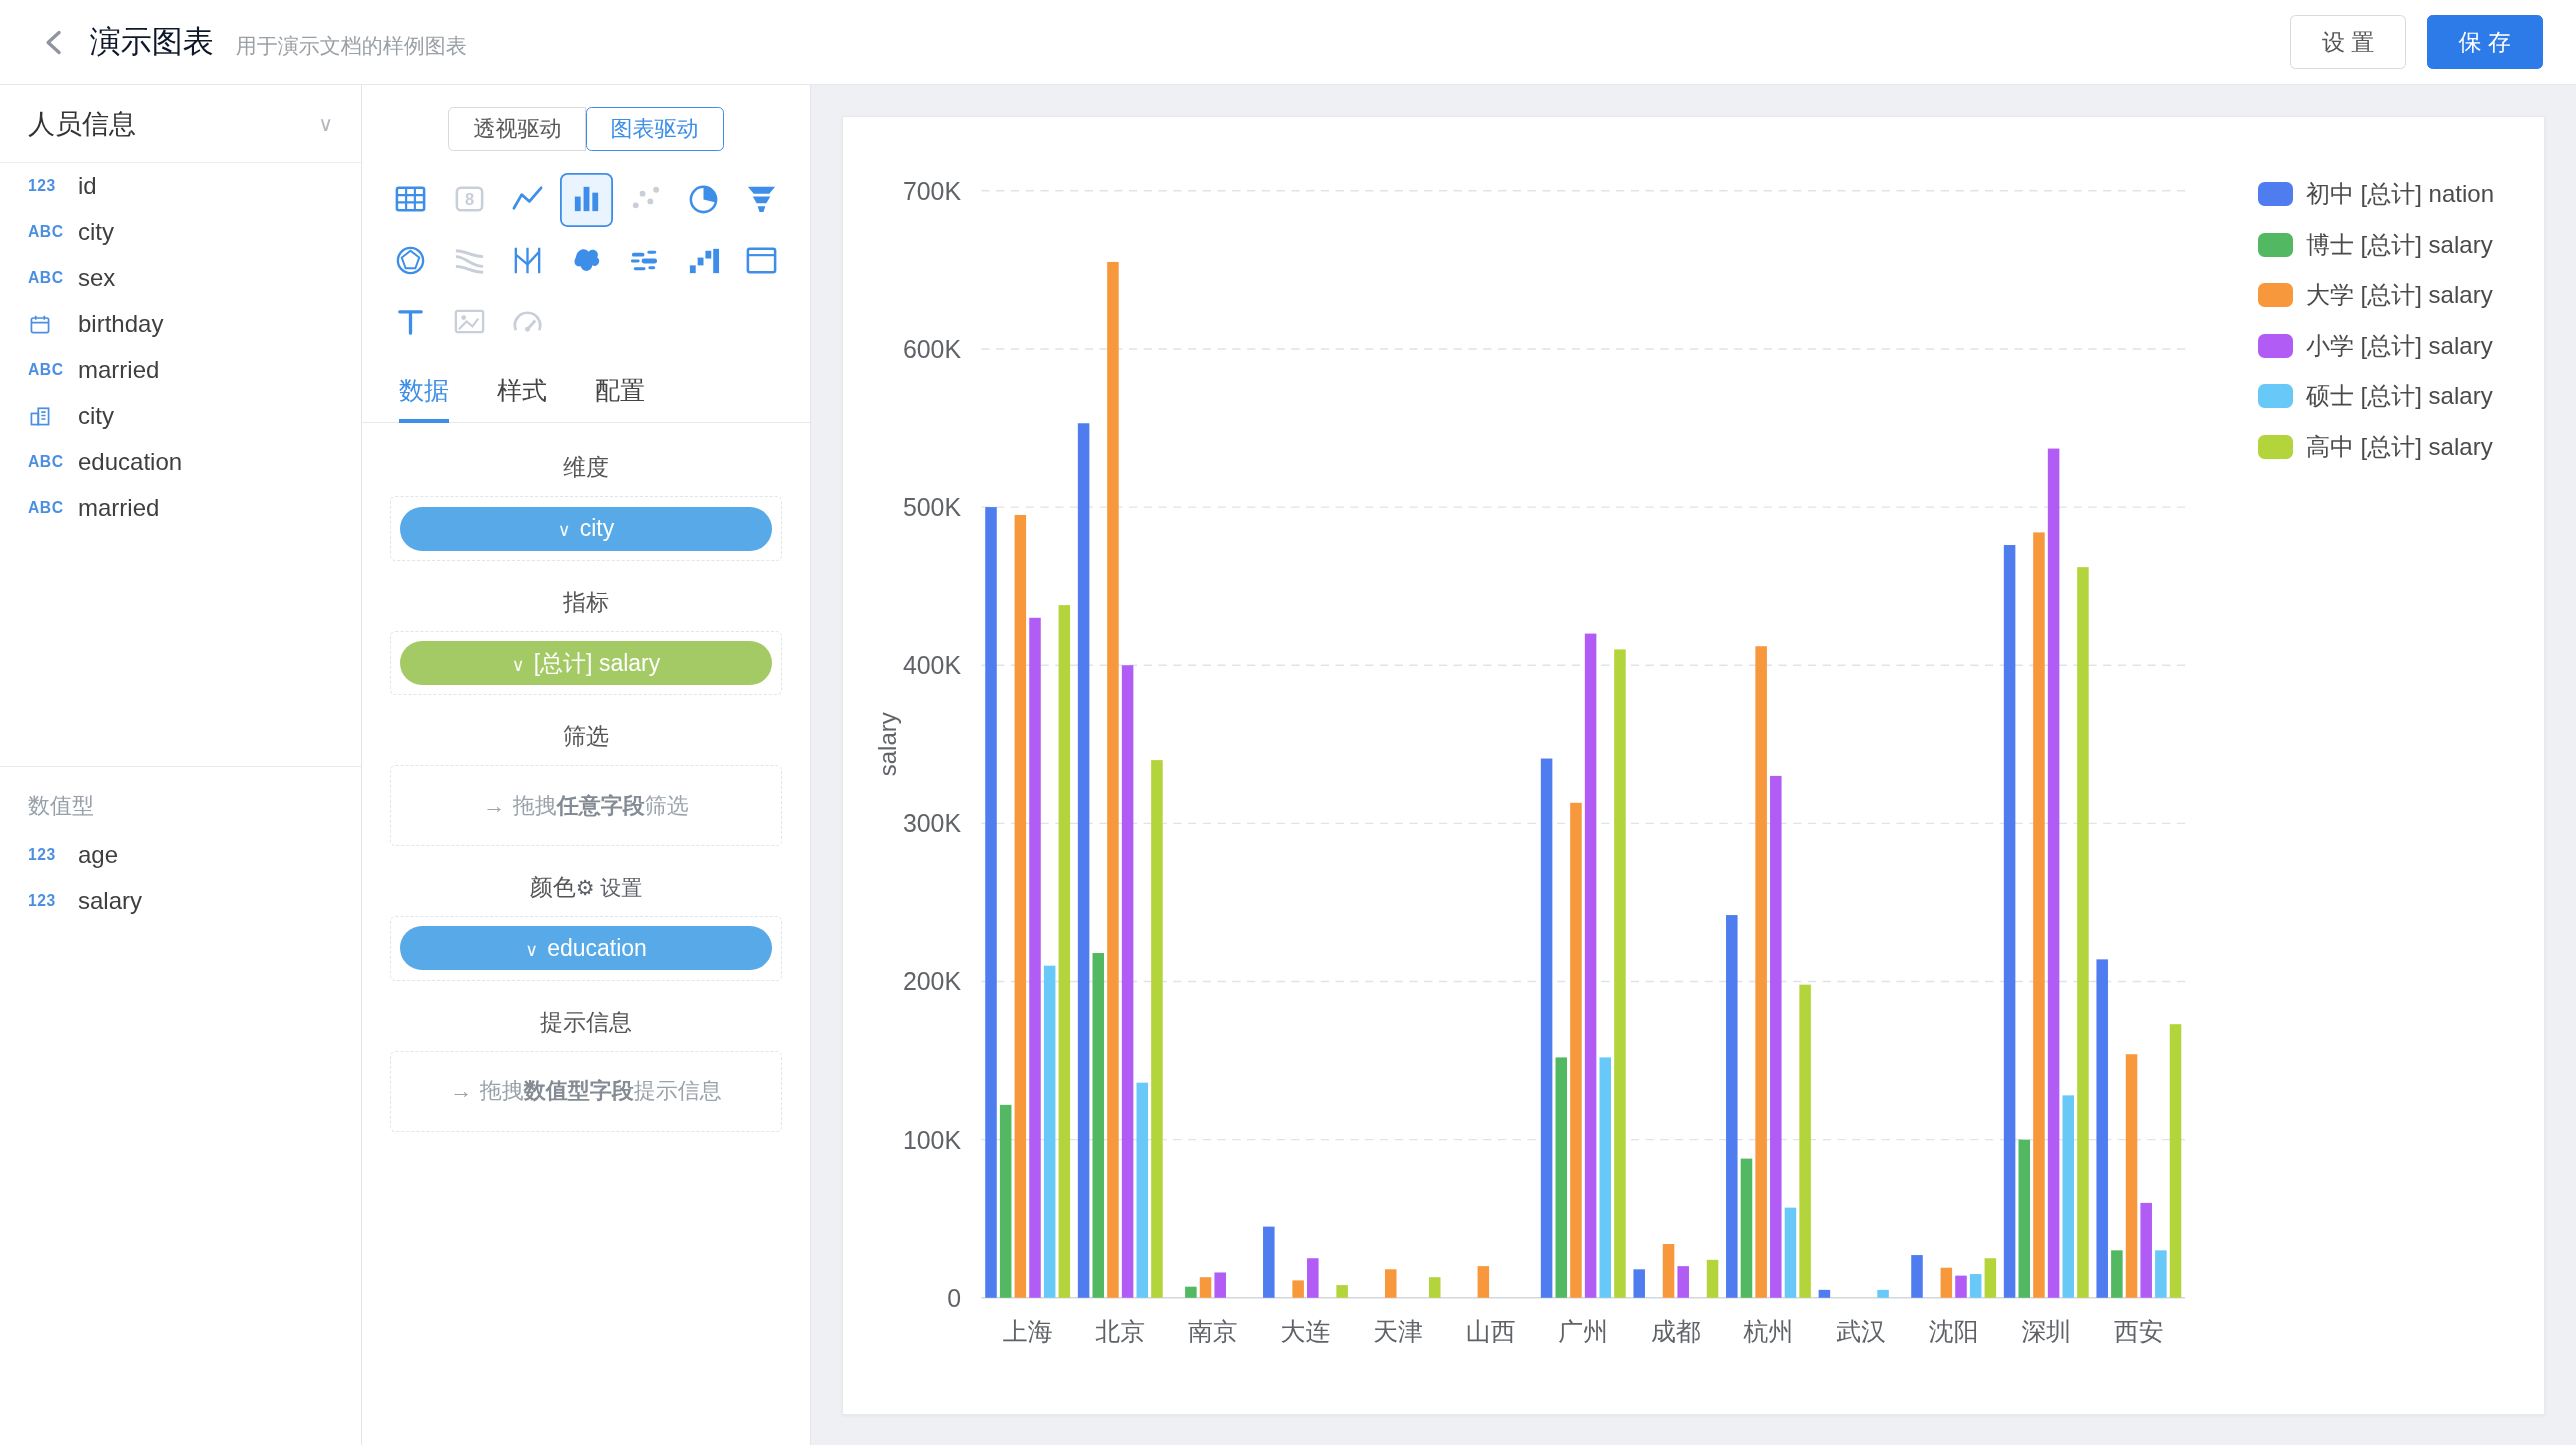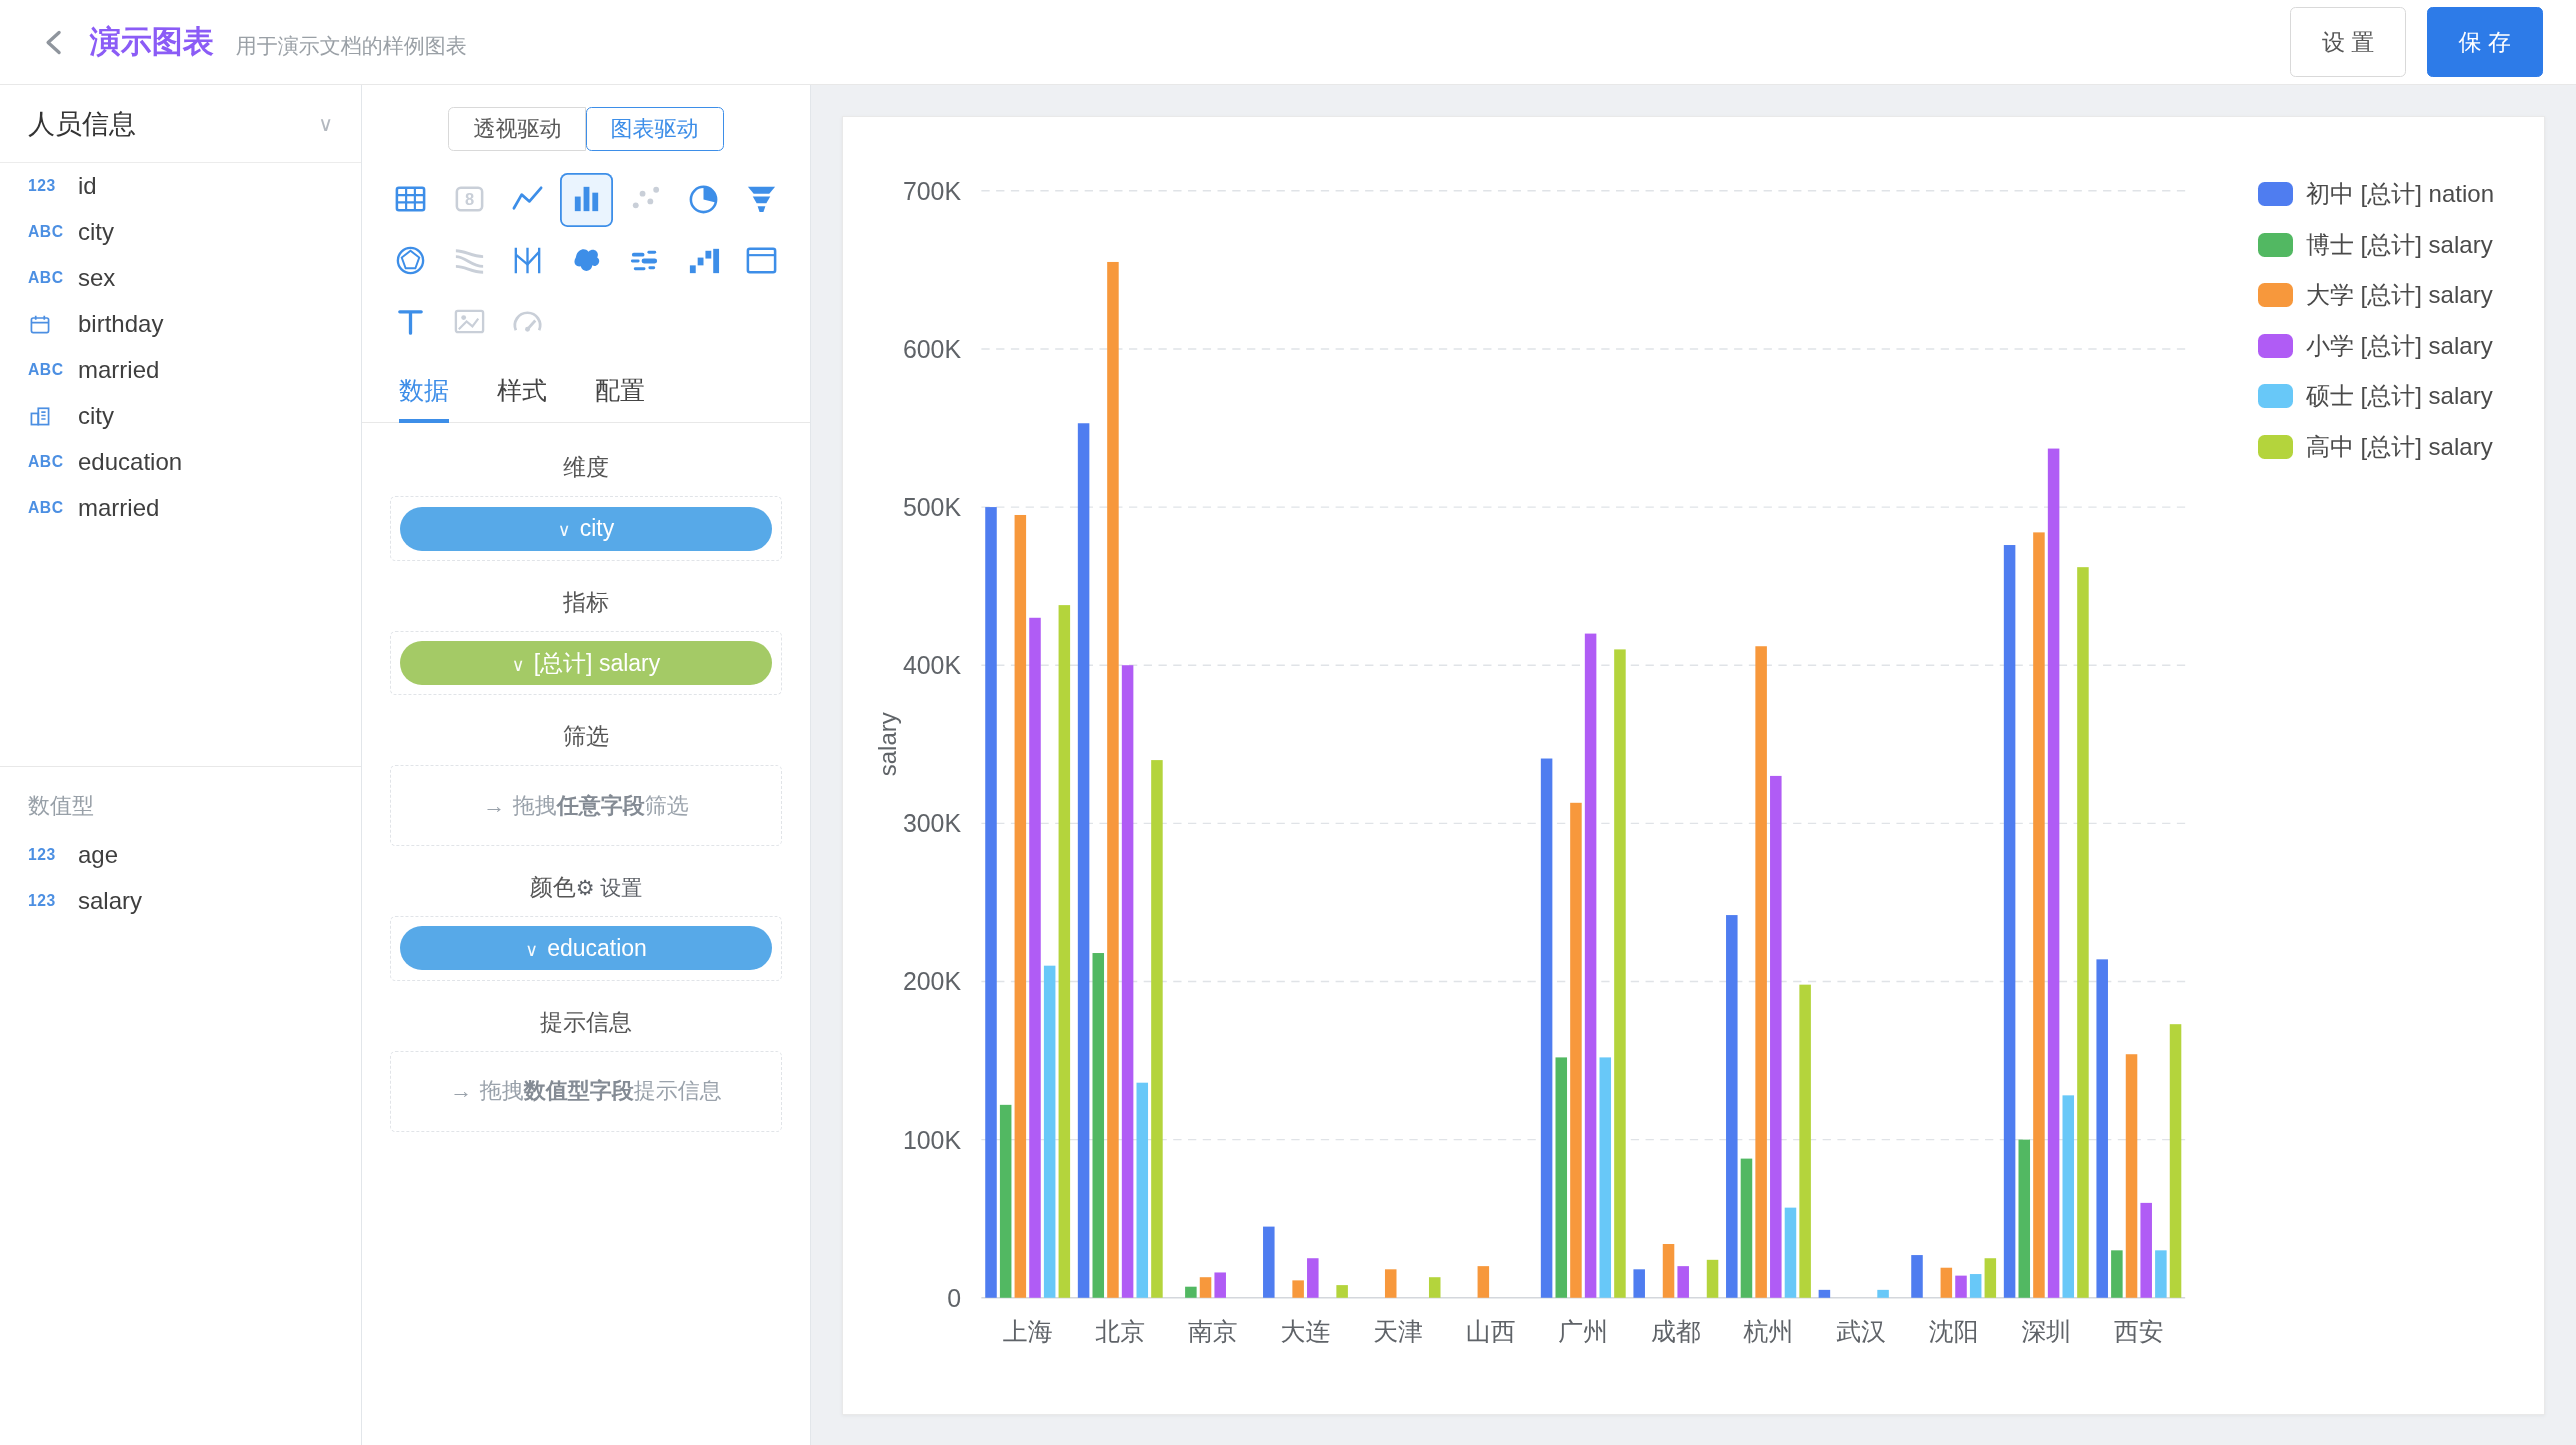--- a/index.html
+++ b/index.html
@@ -8,24 +8,24 @@
     font-family: "Liberation Sans", "DejaVu Sans", sans-serif;
     overflow: hidden;
     background:#fff;
     color:#333;
   }
   .app { width:2576px; height:1446px; display:flex; flex-direction:column; background:#fff; }
 
   
   .top-bar { flex:0 0 85px; height:85px; display:flex; align-items:center; padding:0 33px; border-bottom:0.9px solid #e8e8e8; background:#fff; }
   .back-btn { width:42px; height:42px; display:flex; align-items:center; justify-content:center; color:#8f959d; cursor:pointer; margin-right:14.8px; }
-  .page-title { font-size:31px; font-weight:bold; color:#8b5cf6; margin:0; }
+  .page-title { font-size:31px; font-weight:normal; color:#0f172a; margin:0; }
   .page-subtitle { font-size:21px; color:#9aa0a6; margin-left:22px; padding-top:7.4px; }
   .top-spacer { flex:1; }
-  .btn { height:70px; padding:0 31px; font-size:23px; border-radius:5.5px; cursor:pointer; font-family:inherit; }
+  .btn { height:54px; padding:0 31px; font-size:23px; border-radius:5.5px; cursor:pointer; font-family:inherit; }
   .btn-default { background:#fff; border:0.9px solid #d9d9d9; color:#555; margin-right:20.3px; }
   .btn-primary { background:var(--save,#2D7BE8); border:0.9px solid var(--save,#2D7BE8); color:#fff; }
 
   .main { flex:1; display:flex; min-height:0; }
 
   
   .sidebar { flex:0 0 362px; width:362px; border-right:0.9px solid #e2e6ea; background:#fff; overflow:hidden; }
   .dataset-header { height:78px; display:flex; align-items:center; justify-content:space-between; padding:0 28px; border-bottom:0.9px solid #ececec; font-size:27px; color:#333; cursor:pointer; }
   .dataset-chev { color:#b3b8bf; font-size:20.3px; }
   .section-label { font-size:22px; color:#98a0a8; padding:24px 28px 11px; }

